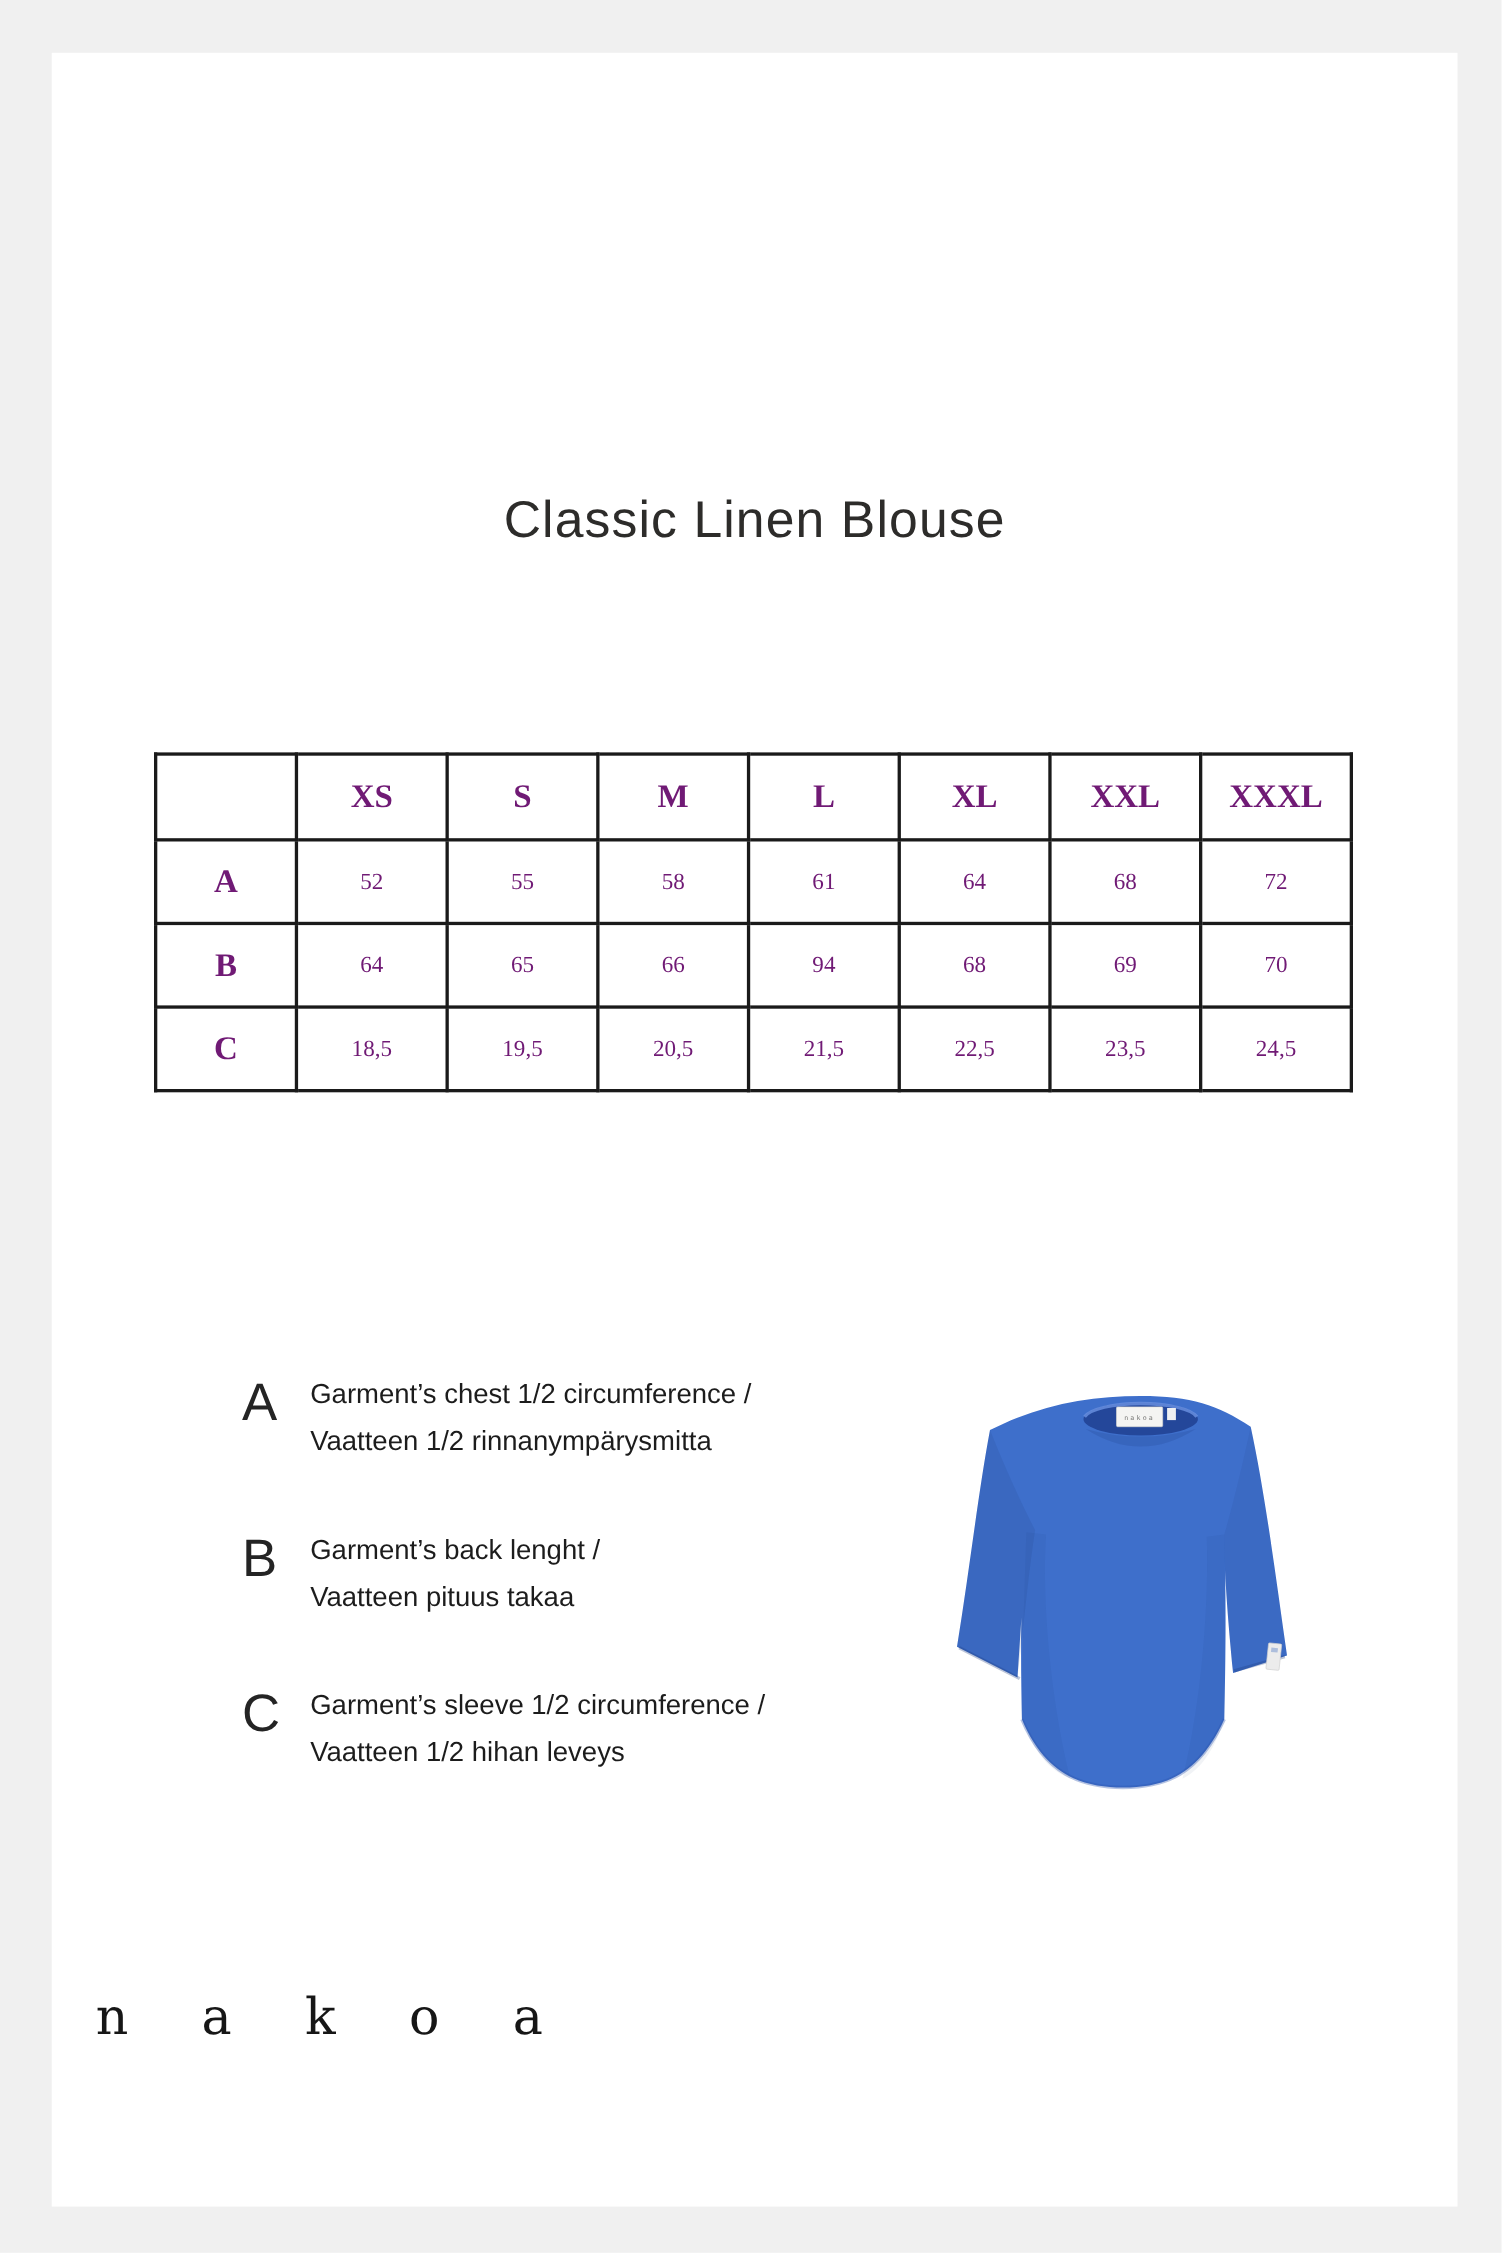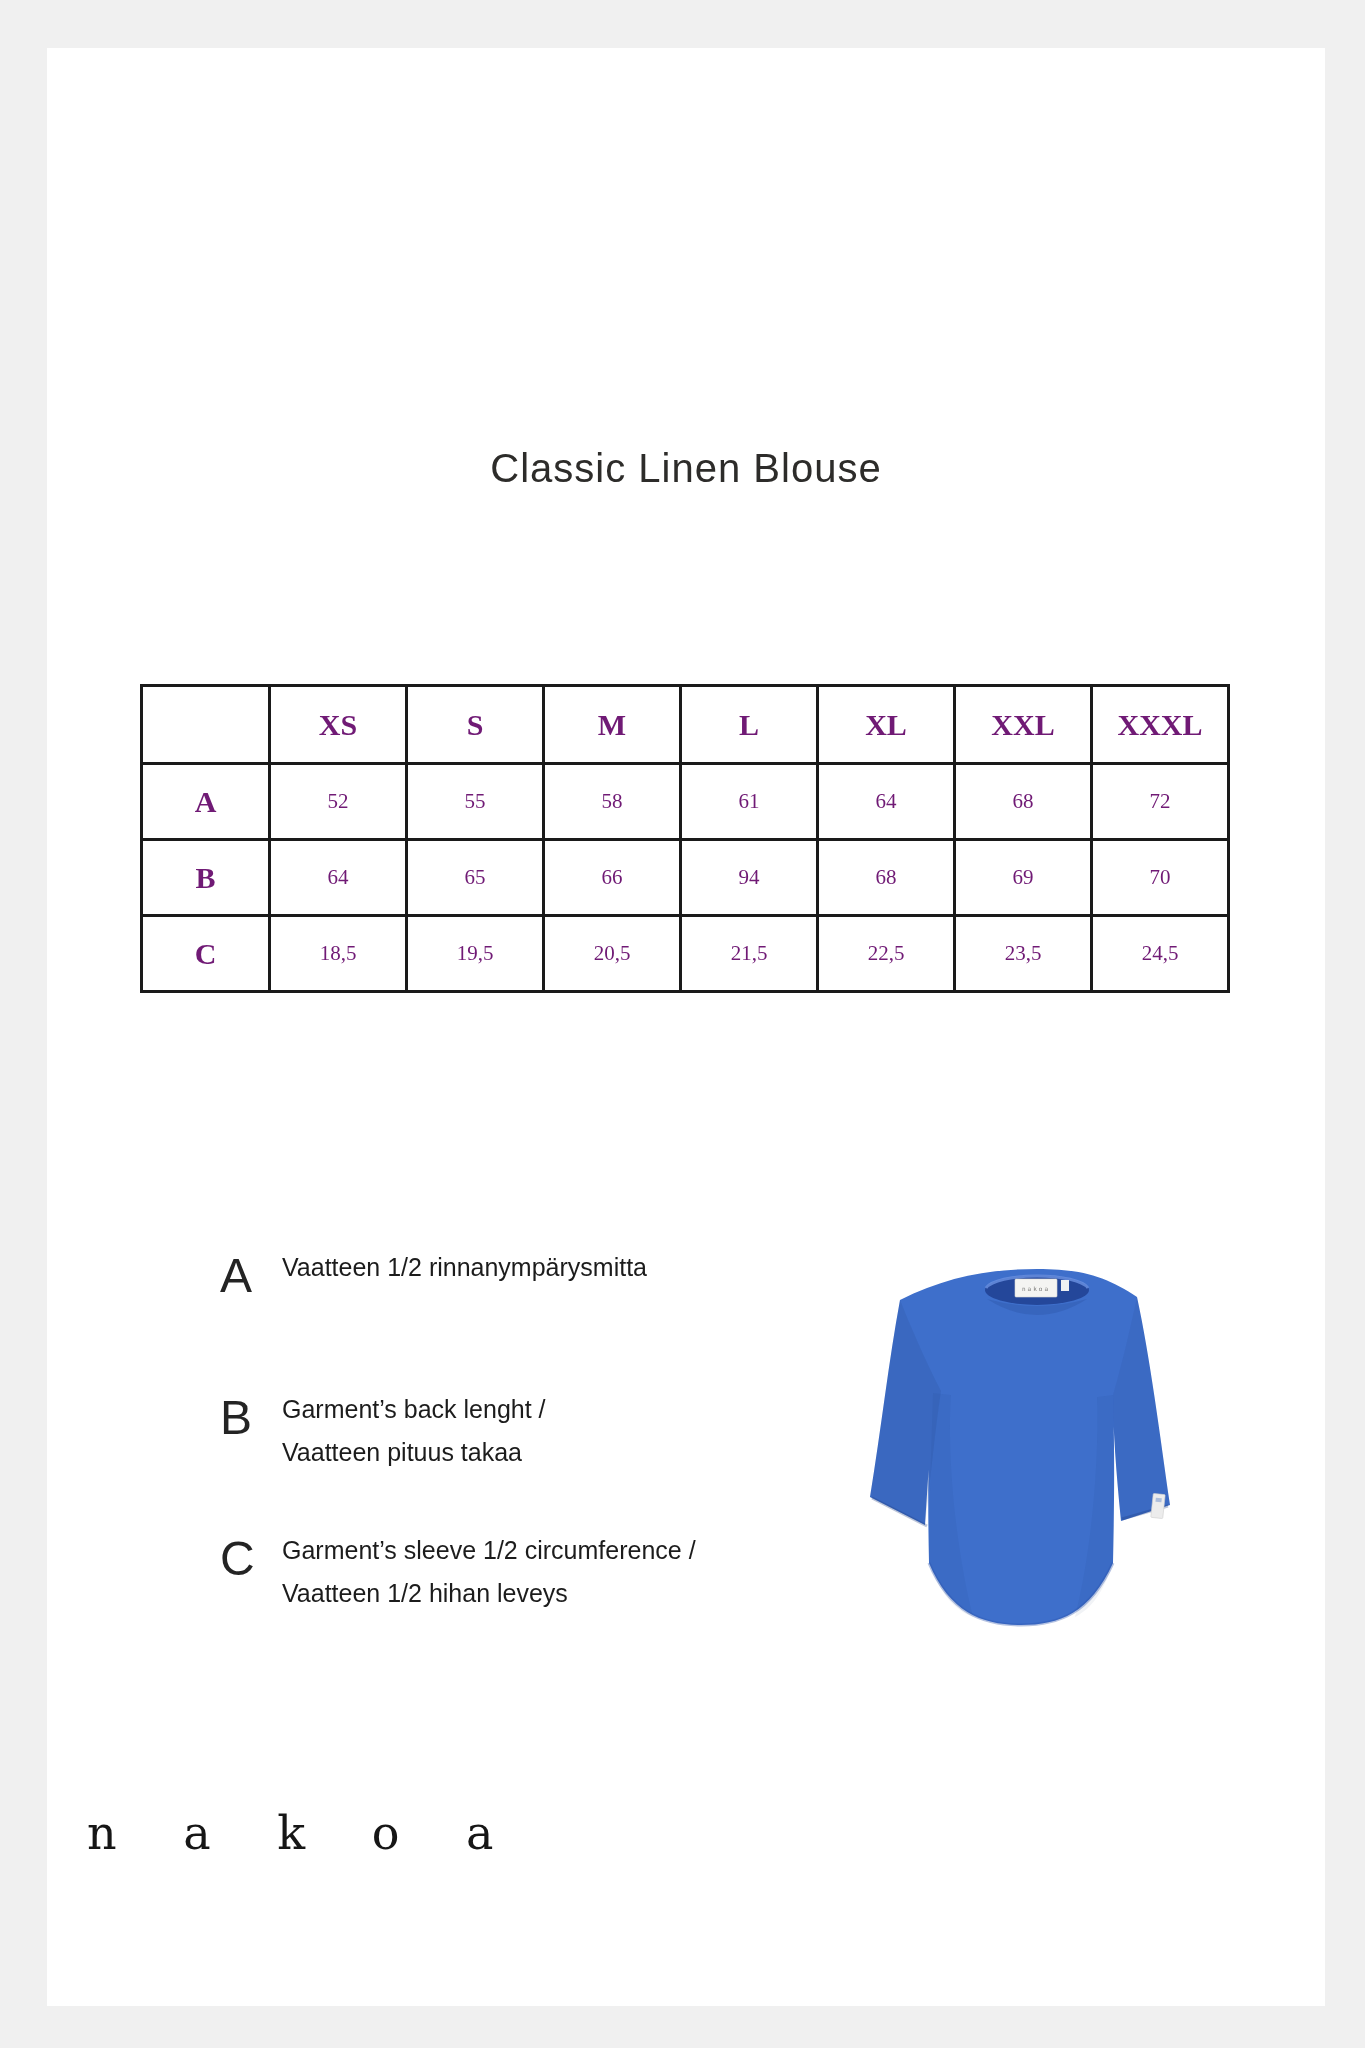--- a/index.html
+++ b/index.html
@@ -9,21 +9,21 @@
     font-family:"Liberation Sans",sans-serif;
     -webkit-font-smoothing:antialiased;
   }
   .sheet{
     position:absolute;left:47px;top:48px;width:1278px;height:1958px;
     background:#ffffff;
   }
   
   .title{
     position:absolute;left:0;top:400px;width:100%;
-    text-align:center;font-size:40px;line-height:1;
+    text-align:center;font-size:47px;line-height:1;
     color:#2d2c2a;letter-spacing:1px;
   }
   
   table.size-chart{
     position:absolute;left:93px;top:636px;
     border-collapse:collapse;table-layout:fixed;
     font-family:"Liberation Serif",serif;color:#701a75;
   }
   table.size-chart td,table.size-chart th{
     border:3px solid #1a1a1a;background:#fff;
@@ -122,20 +122,21 @@
       <td class="val">22,5</td>
       <td class="val">23,5</td>
       <td class="val">24,5</td>
     </tr>
   </tbody>
     </table>
 
   <div class="legend-block lb-a">
     <div class="legend-letter">A</div>
     <div class="legend-text">
+      <div>Garment’s chest 1/2 circumference /</div>
       <div>Vaatteen 1/2 rinnanympärysmitta</div>
     </div>
   </div>
 
   <div class="legend-block lb-b">
     <div class="legend-letter">B</div>
     <div class="legend-text">
       <div>Garment’s back lenght /</div>
       <div>Vaatteen pituus takaa</div>
     </div>

